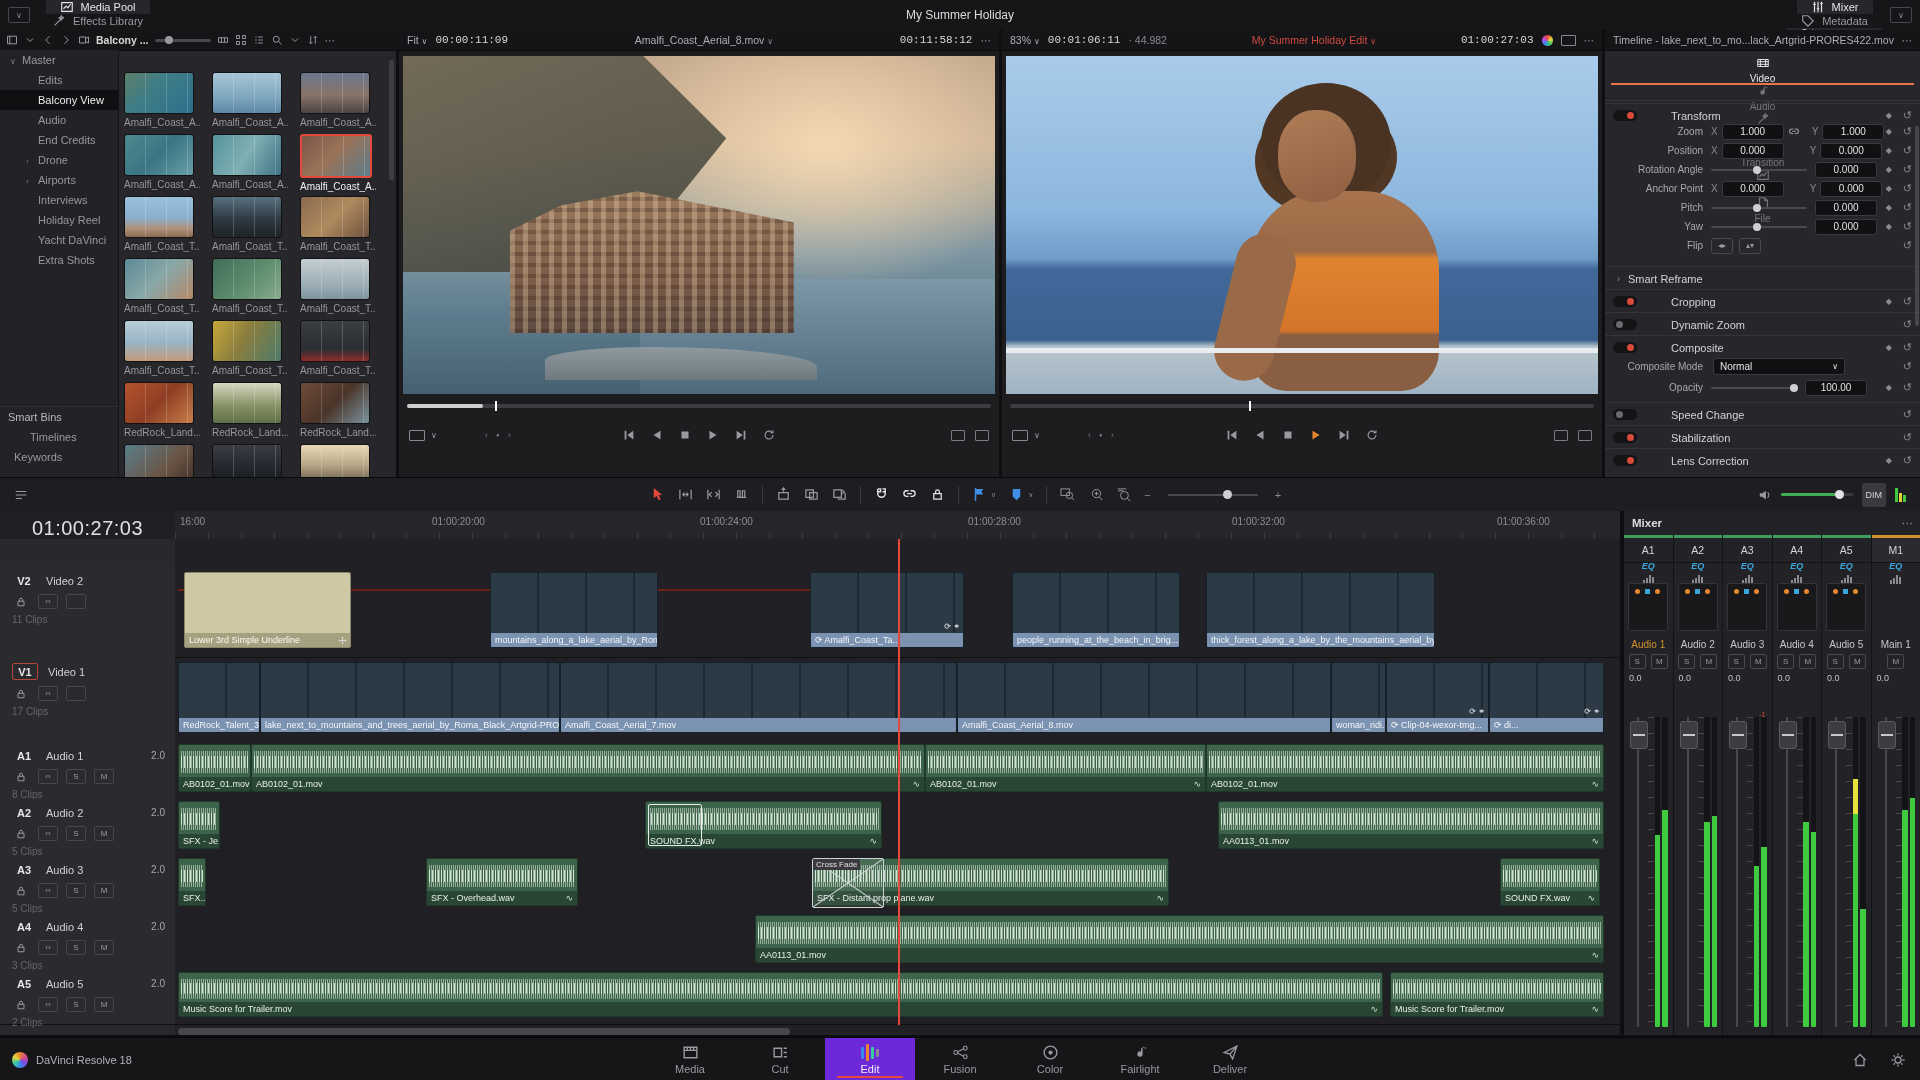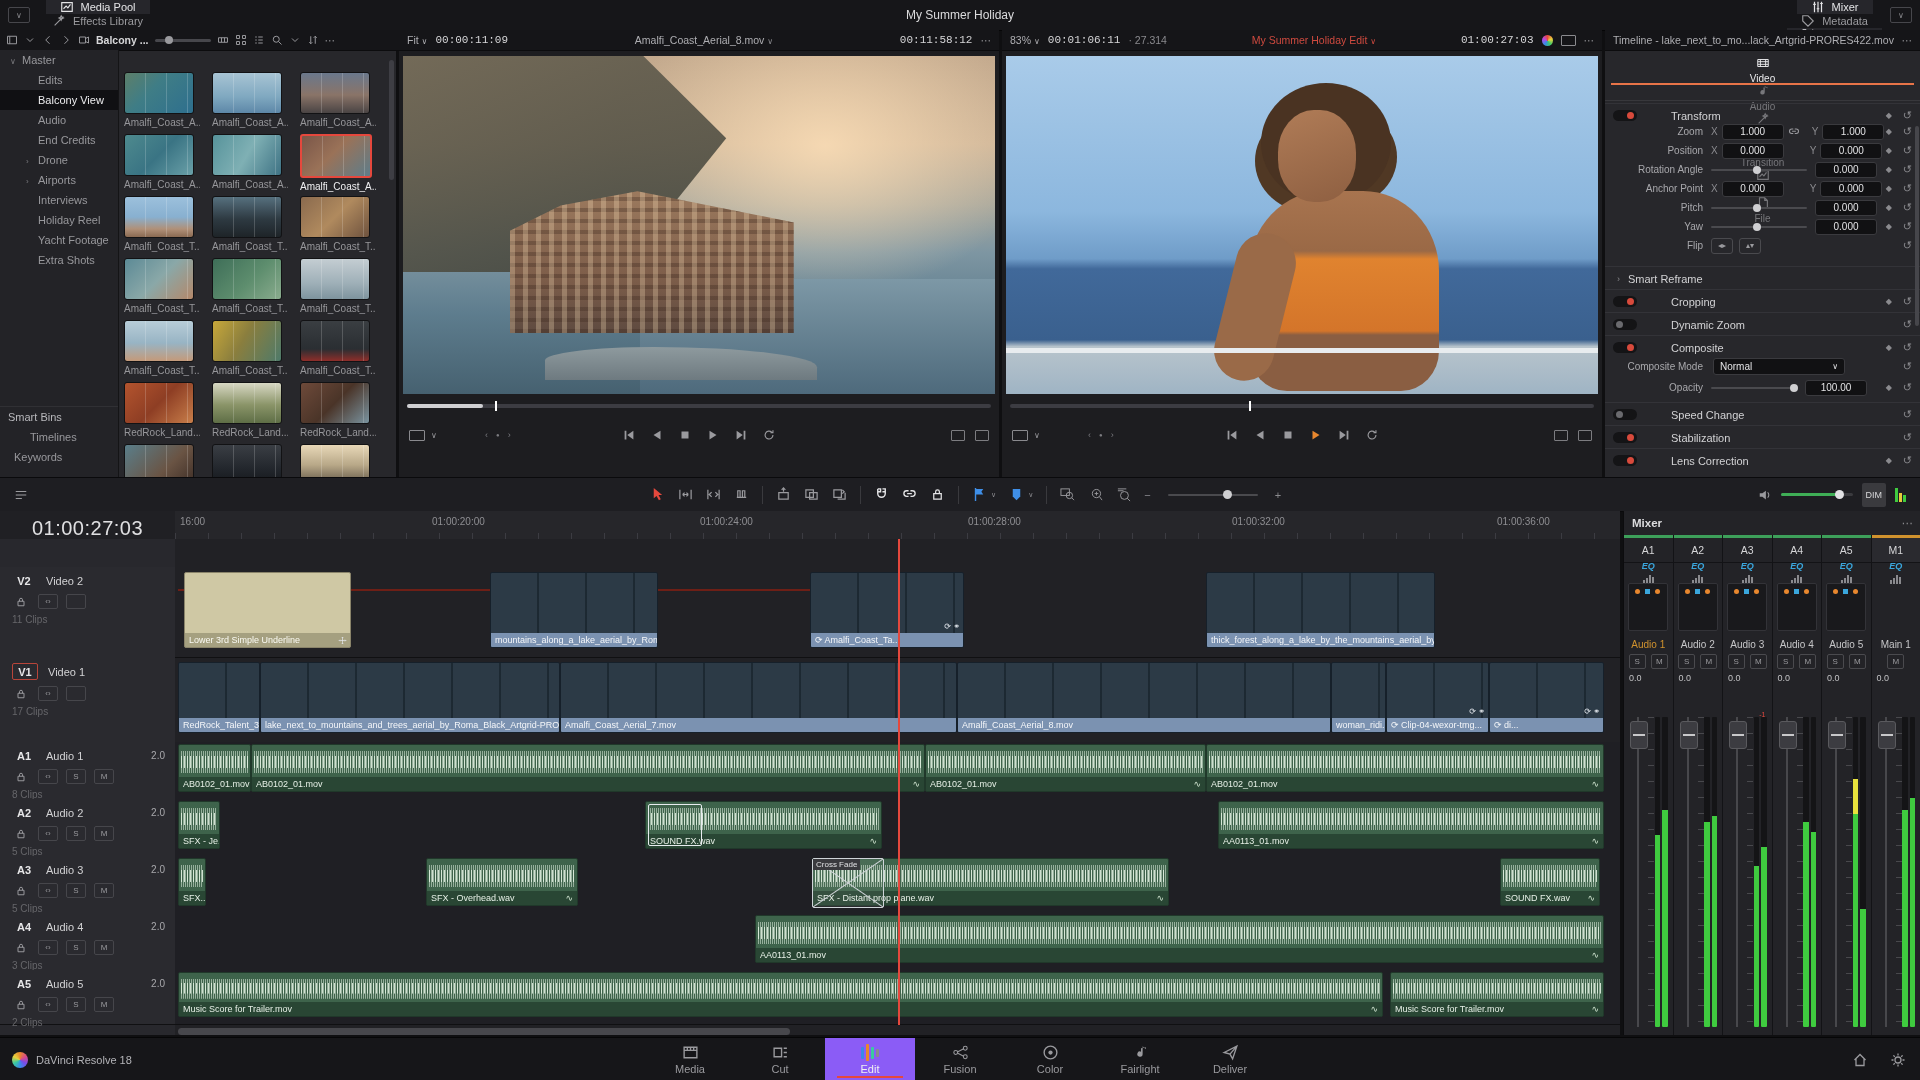--- a/index.html
+++ b/index.html
@@ -225,21 +225,21 @@
   .mbar.yellow i{background:linear-gradient(180deg,#e8e23d 0 14%,#3fcb3f 14%);}
   .mpeak{position:absolute;right:6px;top:0;font-size:7px;color:#e5483d;}
 
   
   .bottombar{position:absolute;left:0;top:1037px;width:1920px;height:43px;background:#161619;border-top:1px solid #060607;display:flex;align-items:center;}
   .brand{display:flex;align-items:center;gap:8px;margin-left:12px;color:#b4b4b8;font-size:11px;}
   .logo{width:16px;height:16px;border-radius:50%;background:conic-gradient(#e8872e,#d84a8a,#7a4ae8,#3a8ae8,#3acba0,#e8d23d,#e8872e);}
   .nav{position:absolute;left:0;right:0;display:flex;justify-content:center;gap:0;}
   .nav-item{width:90px;height:43px;display:flex;flex-direction:column;align-items:center;justify-content:center;gap:2px;color:#9a9a9e;font-size:11px;position:relative;}
   .nav-item .gi svg{width:17px;height:17px;}
-  .nav-item.active{background:#8b5cf6;color:#f0f0f2;}
+  .nav-item.active{background:#6d28d9;color:#f0f0f2;}
   .nav-item.active::after{content:"";position:absolute;left:12px;right:12px;bottom:3px;height:2px;background:#e5483d;}
   .edit-ic{display:flex;gap:2px;align-items:center;height:17px;}
   .edit-ic i{width:3px;border-radius:1px;}
   .edit-ic i:nth-child(1){height:12px;background:#3a8ae8;}
   .edit-ic i:nth-child(2){height:17px;background:#e8872e;}
   .edit-ic i:nth-child(3){height:12px;background:#3acba0;}
   .edit-ic i:nth-child(4){height:8px;background:#8a8a8e;}
   .b-right{position:absolute;right:14px;display:flex;gap:22px;align-items:center;color:#9a9a9e;}
   .b-right .gi svg{width:16px;height:16px;}
 </style>
@@ -389,21 +389,21 @@
       <div id="bins">
           <div class="bin-item lvl0"><span class="tw">∨</span><span>Master</span></div>
           <div class="bin-item"><span class="tw"></span><span>Edits</span></div>
           <div class="bin-item selected"><span class="tw"></span><span>Balcony View</span></div>
           <div class="bin-item"><span class="tw"></span><span>Audio</span></div>
           <div class="bin-item"><span class="tw"></span><span>End Credits</span></div>
           <div class="bin-item"><span class="tw">›</span><span>Drone</span></div>
           <div class="bin-item"><span class="tw">›</span><span>Airports</span></div>
           <div class="bin-item"><span class="tw"></span><span>Interviews</span></div>
           <div class="bin-item"><span class="tw"></span><span>Holiday Reel</span></div>
-          <div class="bin-item"><span class="tw"></span><span>Yacht Footage</span></div>
+          <div class="bin-item"><span class="tw"></span><span>Yacht DaVinci</span></div>
           <div class="bin-item"><span class="tw"></span><span>Extra Shots</span></div>
         </div>
       <div class="bins-bottom">
         <div class="bins-head">Smart Bins</div>
         <div id="smart-bins">
             <div class="bin-item" style="padding-left: 30px;"><span>Timelines</span></div>
             <div class="bin-item" style="padding-left: 14px;"><span>Keywords</span></div>
           </div>
       </div>
     </div>
@@ -568,21 +568,21 @@
           <span style="width:12px;height:9px;border:1px solid #7c7c80;display:inline-block;border-radius:1px;"></span>
         </span>
       </div>
   </div>
 
   <div class="panel" id="tlViewer">
     <div class="phead vhead">
       <span class="hl">
         <span><span>83%</span> <span style="font-size:8px;">∨</span></span>
         <span class="tc">00:01:06:11</span>
-        <span style="color:#8a8a8e;">· <span>27.314</span></span>
+        <span style="color:#8a8a8e;">· <span>44.982</span></span>
       </span>
       <span class="hl">
         <span class="red-name"><span>My Summer Holiday Edit</span> <span style="font-size:8px;">∨</span></span>
       </span>
       <span class="hl">
         <span class="tc">01:00:27:03</span>
         <span style="width:11px;height:11px;border-radius:50%;background:conic-gradient(#e84a3d,#e8d23d,#3acb6a,#3a8ae8,#b44ae8,#e84a3d);display:inline-block;"></span>
         <span style="width:13px;height:9px;border:1px solid #8a8a8e;border-radius:1px;display:inline-block;"></span>
         <span style="color:#8a8a8e;">⋯</span>
       </span>
@@ -1112,20 +1112,24 @@
           </div>
           <div class="clip vclip" style="left: 315px; top: 5px; width: 168px; height: 76px;">
             <div class="band c-lakemts"></div>
             <div class="lbl">mountains_along_a_lake_aerial_by_Roma...</div>
           </div>
           <div class="clip vclip" style="left: 635px; top: 5px; width: 154px; height: 76px;">
             <div class="band c-balcony"></div>
             <div class="lbl"><span>⟳ </span>Amalfi_Coast_Ta...</div>
             <span class="badge-r" style="bottom: 16px;">⟳ ⚭</span>
           </div>
+          <div class="clip vclip" style="left: 837px; top: 5px; width: 168px; height: 76px;">
+            <div class="band c-beach"></div>
+            <div class="lbl">people_running_at_the_beach_in_brig...</div>
+          </div>
           <div class="clip vclip" style="left: 1031px; top: 5px; width: 229px; height: 76px;">
             <div class="band c-forest"></div>
             <div class="lbl">thick_forest_along_a_lake_by_the_mountains_aerial_by_...</div>
           </div>
         </div>
         <div class="lane" style="top: 118px; height: 85px;">
           <div class="clip vclip" style="left: 3px; top: 5px; width: 82px; height: 71px;">
             <div class="band c-redrock"></div>
             <div class="lbl">RedRock_Talent_3...</div>
           </div>

